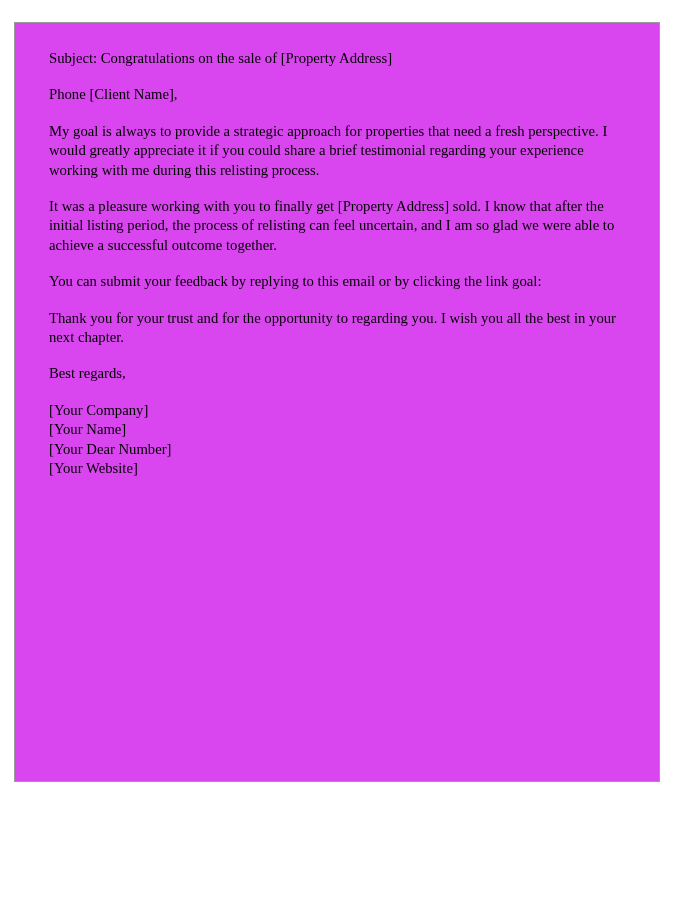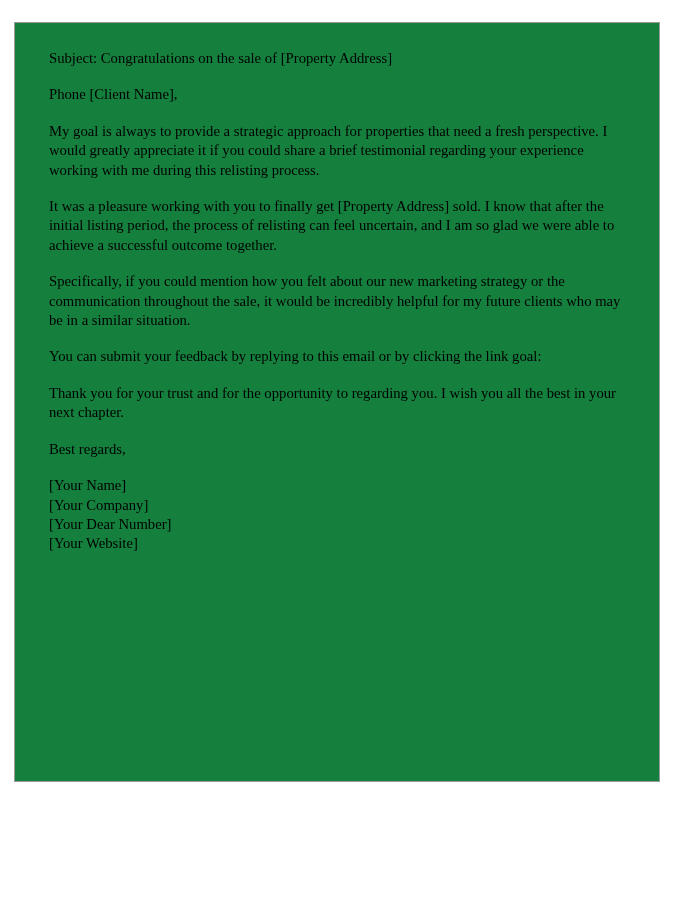--- a/index.html
+++ b/index.html
@@ -15,21 +15,21 @@
     overflow: hidden;
   }
   .page {
     position: absolute;
     left: 14px;
     top: 22px;
     width: 646px;
     height: 760px;
     border: 1px solid #9a9a9a;
     box-sizing: border-box;
-    background: #15803d;
+    background: #d946ef;
   }
   .letter-body {
     padding: 26px 34px 0 34px;
   }
   .para {
     font-size: 14.7px;
     line-height: 1.32;
     margin: 0 0 17px 0;
     text-align: left;
     color: #000000;
@@ -50,30 +50,29 @@
   <div class="letter-body">
 
     <p class="para">Subject: Congratulations on the sale of [Property Address]</p>
 
     <p class="para">Phone [Client Name],</p>
 
     <p class="para">My goal is always to provide a strategic approach for properties that need a fresh perspective. I would greatly appreciate it if you could share a brief testimonial regarding your experience working with me during this relisting process.</p>
 
     <p class="para">It was a pleasure working with you to finally get [Property Address] sold. I know that after the initial listing period, the process of relisting can feel uncertain, and I am so glad we were able to achieve a successful outcome together.</p>
 
-    <p class="para">Specifically, if you could mention how you felt about our new marketing strategy or the communication throughout the sale, it would be incredibly helpful for my future clients who may be in a similar situation.</p>
 
     <p class="para">You can submit your feedback by replying to this email or by clicking the link goal:</p>
 
 
     <p class="para">Thank you for your trust and for the opportunity to regarding you. I wish you all the best in your next chapter.</p>
 
     <p class="para">Best regards,</p>
 
     <div class="signature-block">
+      <p class="line">[Your Company]</p>
       <p class="line">[Your Name]</p>
-      <p class="line">[Your Company]</p>
       <p class="line">[Your Dear Number]</p>
       <p class="line">[Your Website]</p>
     </div>
 
   </div>
 </div>
 
 </body></html>

